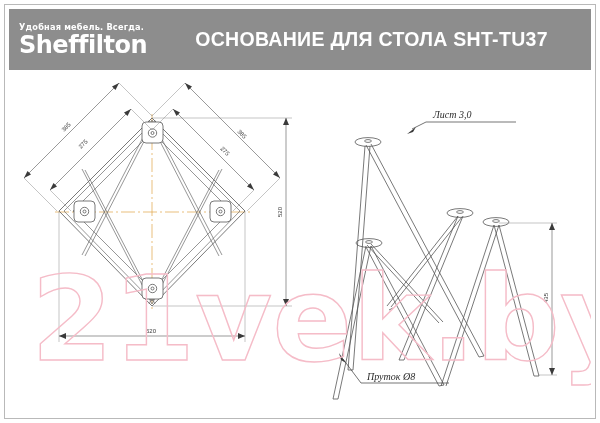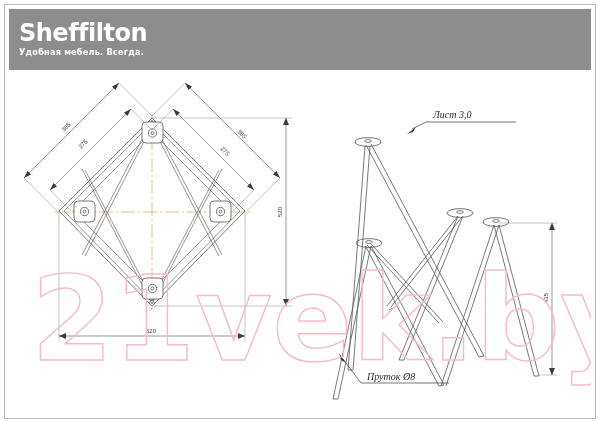--- a/index.html
+++ b/index.html
@@ -119,22 +119,25 @@
 </style>
 </head>
 <body>
 
 <div id="page">
 
   <div id="outer-frame"></div>
 
   <div id="header">
     <div id="logo-block">
+      <div id="brand-tagline">Удобная мебель. Всегда.</div>
       <div id="brand-name">Sheffilton</div>
-      <div id="brand-tagline">Удобная мебель. Всегда.</div>
+    </div>
+    <div id="title-block">
+      <div id="doc-title">ОСНОВАНИЕ ДЛЯ СТОЛА SHT-TU37</div>
     </div>
   </div>
 
   <div id="drawing-area">
 
     <svg id="drawing-svg" viewBox="0 0 582 345">
 
       <g>
 
         <line class="centerline" x1="143" y1="44" x2="143" y2="240"></line>

